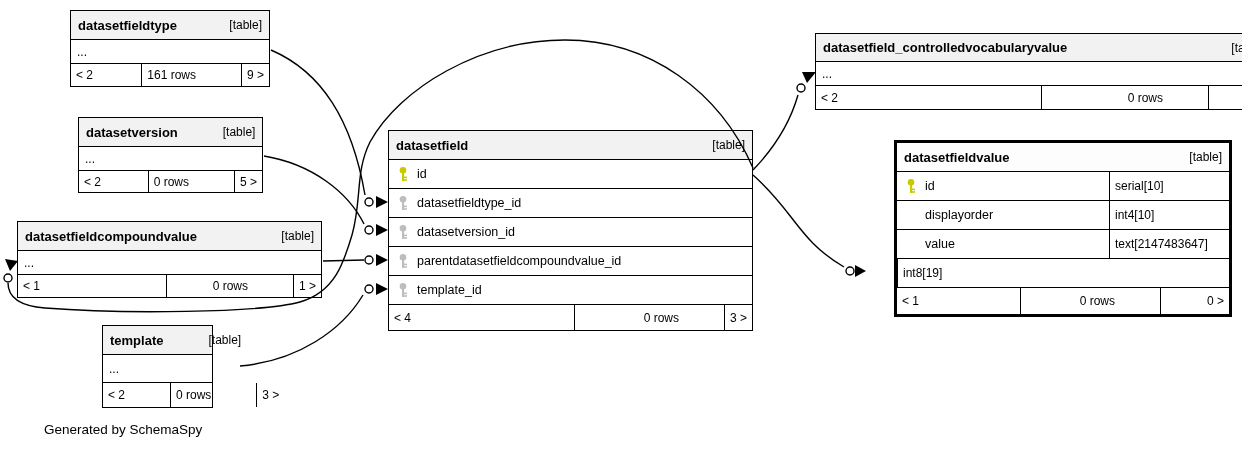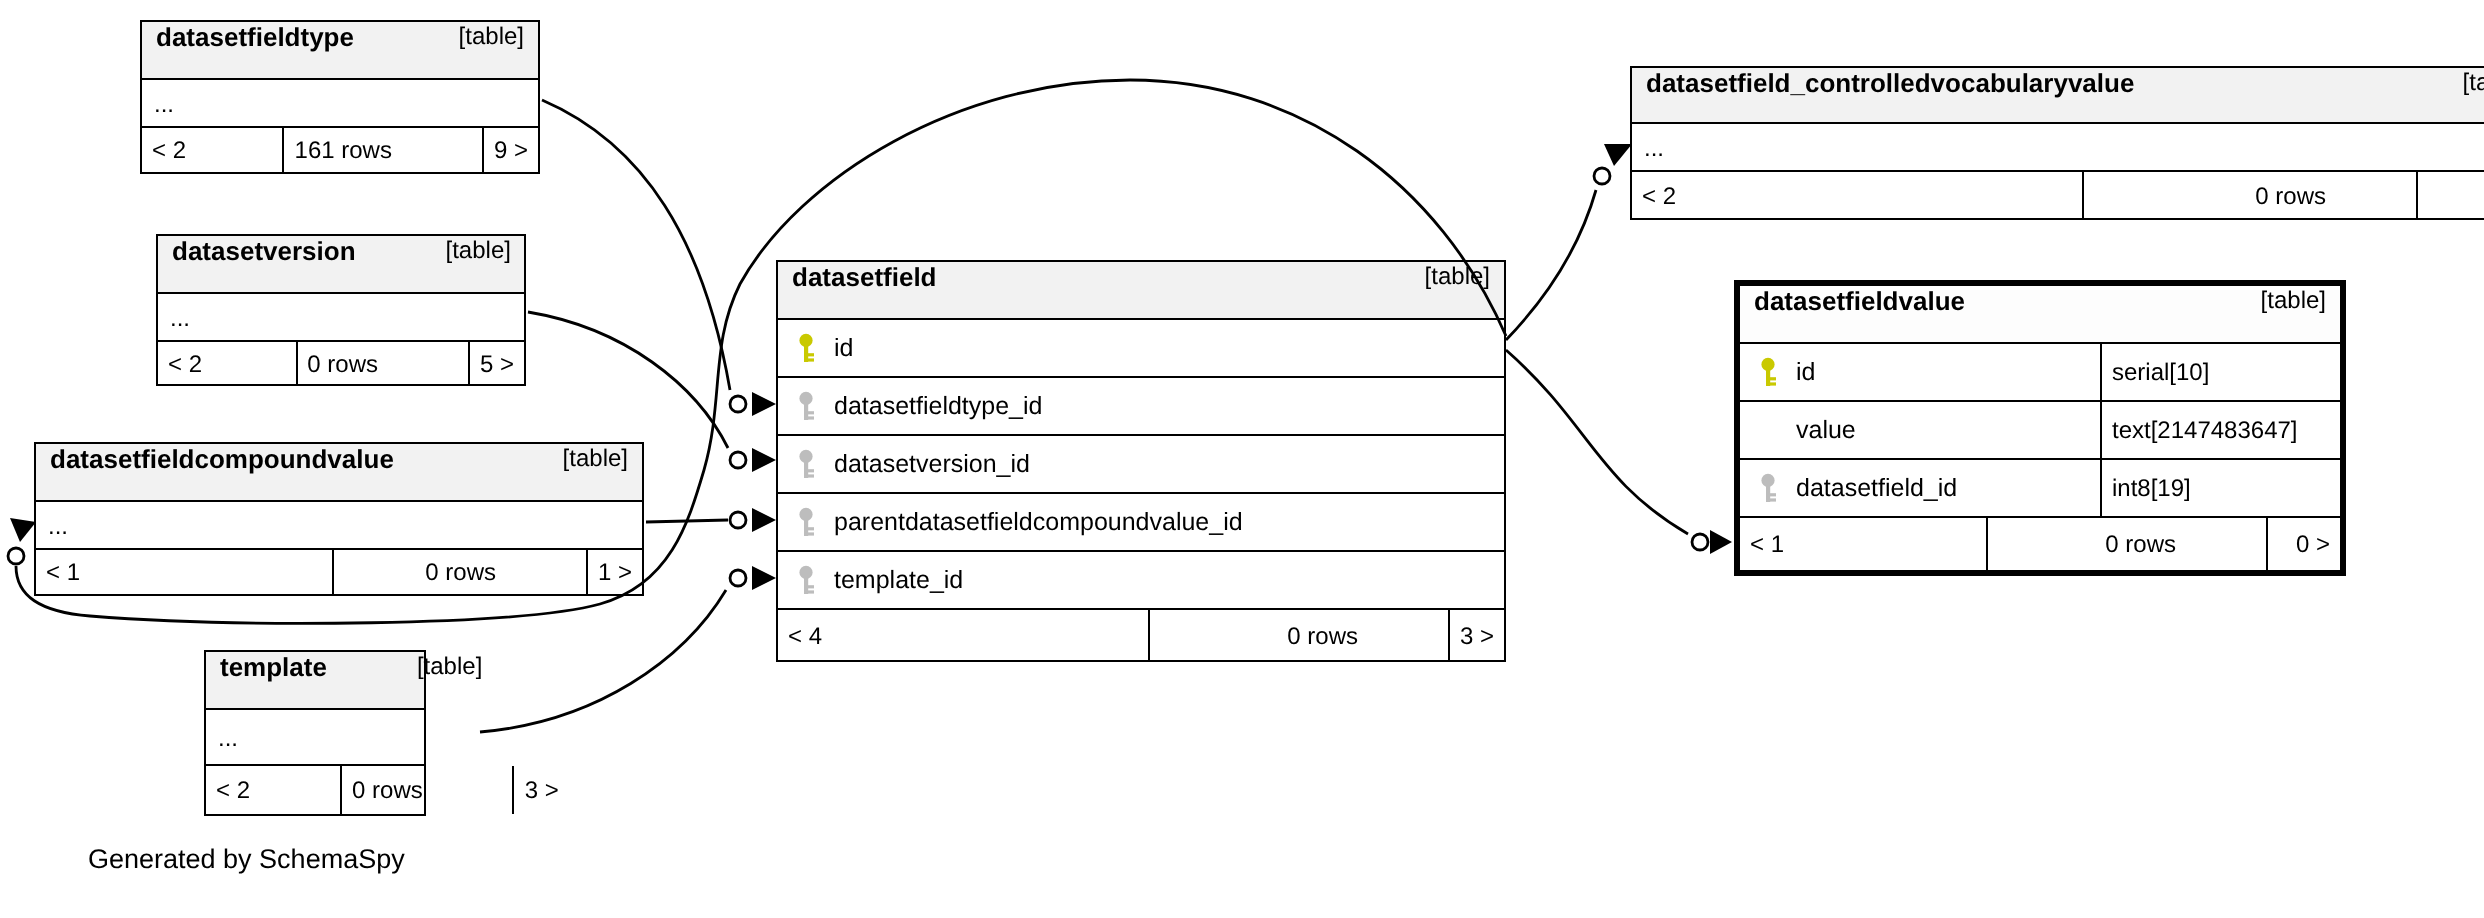--- a/index.html
+++ b/index.html
@@ -8,21 +8,21 @@
     background:var(--background,#fff);
     font-family:"Liberation Sans",sans-serif;color:#000;
   }
   .tbl{
     position:absolute;box-sizing:border-box;
     border:1.5px solid var(--table-border,#000);
     background:#fff;z-index:1;
   }
   .tbl.thick{border-width:3px;}
   .tbl-head{
-    display:flex;justify-content:space-between;align-items:flex-start;
+    display:flex;justify-content:space-between;align-items:center;
     height:28px;background:var(--table-header-bg,#f2f2f2);
     padding:0 7px;box-sizing:border-box;gap:45px;
   }
   .tbl.thick .tbl-head{background:#fdfdfd;}
   .tname{font-weight:bold;font-size:13px;}
   .ttag{font-size:12px;}
   .tbl-ell{
     height:24px;border-top:1.5px solid #000;display:flex;align-items:center;
     padding:0 6px;font-size:12px;box-sizing:border-box;
   }
@@ -236,21 +236,21 @@
     <div class="tbl-ell">
         <span>...</span>
       </div>
     <div class="tbl-foot" style="height:24px">
       <span class="fc prev" style="width:185px">&lt; 2</span>
       <span class="fc rows" style="width:127px">0 rows</span>
       <span class="fc next" style="flex:1"></span>
     </div>
   </div>
 
-  <div class="tbl thick" style="left:867px;top:140px;width:306px">
+  <div class="tbl thick" style="left:894px;top:140px;width:338px">
     <div class="tbl-head">
       <span class="tname">datasetfieldvalue</span>
       <span class="ttag">[table]</span>
     </div>
     <div class="col-row">
       <span class="col-name-cell">
         <span class="keyicon pk">
           <svg viewBox="0 0 10 16" width="10" height="16">
               <circle cx="5" cy="4.2" r="3.3" fill="currentColor"></circle>
               <rect x="4" y="6.5" width="2.1" height="8.5" fill="currentColor"></rect>
@@ -260,36 +260,34 @@
         </span>
         <span>id</span>
       </span>
       <span class="col-type-cell">serial[10]</span>
     </div>
     <div class="col-row">
       <span class="col-name-cell">
         <span class="keyicon empty">
           <svg viewBox="0 0 10 16" width="10" height="16"></svg>
         </span>
+        <span>displayorder</span>
+      </span>
+      <span class="col-type-cell">int4[10]</span>
+    </div>
+    <div class="col-row">
+      <span class="col-name-cell">
+        <span class="keyicon empty">
+          <svg viewBox="0 0 10 16" width="10" height="16"></svg>
+        </span>
         <span>value</span>
       </span>
       <span class="col-type-cell">text[2147483647]</span>
     </div>
     <div class="col-row">
-      <span class="col-name-cell">
-        <span class="keyicon fk">
-          <svg viewBox="0 0 10 16" width="10" height="16">
-              <circle cx="5" cy="4.2" r="3.3" fill="currentColor"></circle>
-              <rect x="4" y="6.5" width="2.1" height="8.5" fill="currentColor"></rect>
-              <rect x="6" y="10.6" width="3" height="1.6" fill="currentColor"></rect>
-              <rect x="6" y="13.2" width="3" height="1.6" fill="currentColor"></rect>
-            </svg>
-        </span>
-        <span>datasetfield_id</span>
-      </span>
       <span class="col-type-cell">int8[19]</span>
     </div>
     <div class="tbl-foot" style="height:27px">
       <span class="fc prev" style="width:83px">&lt; 1</span>
       <span class="fc rows" style="width:100px">0 rows</span>
       <span class="fc next" style="flex:1">0 &gt;</span>
     </div>
   </div>
 
   <div id="credit">Generated by SchemaSpy</div>

